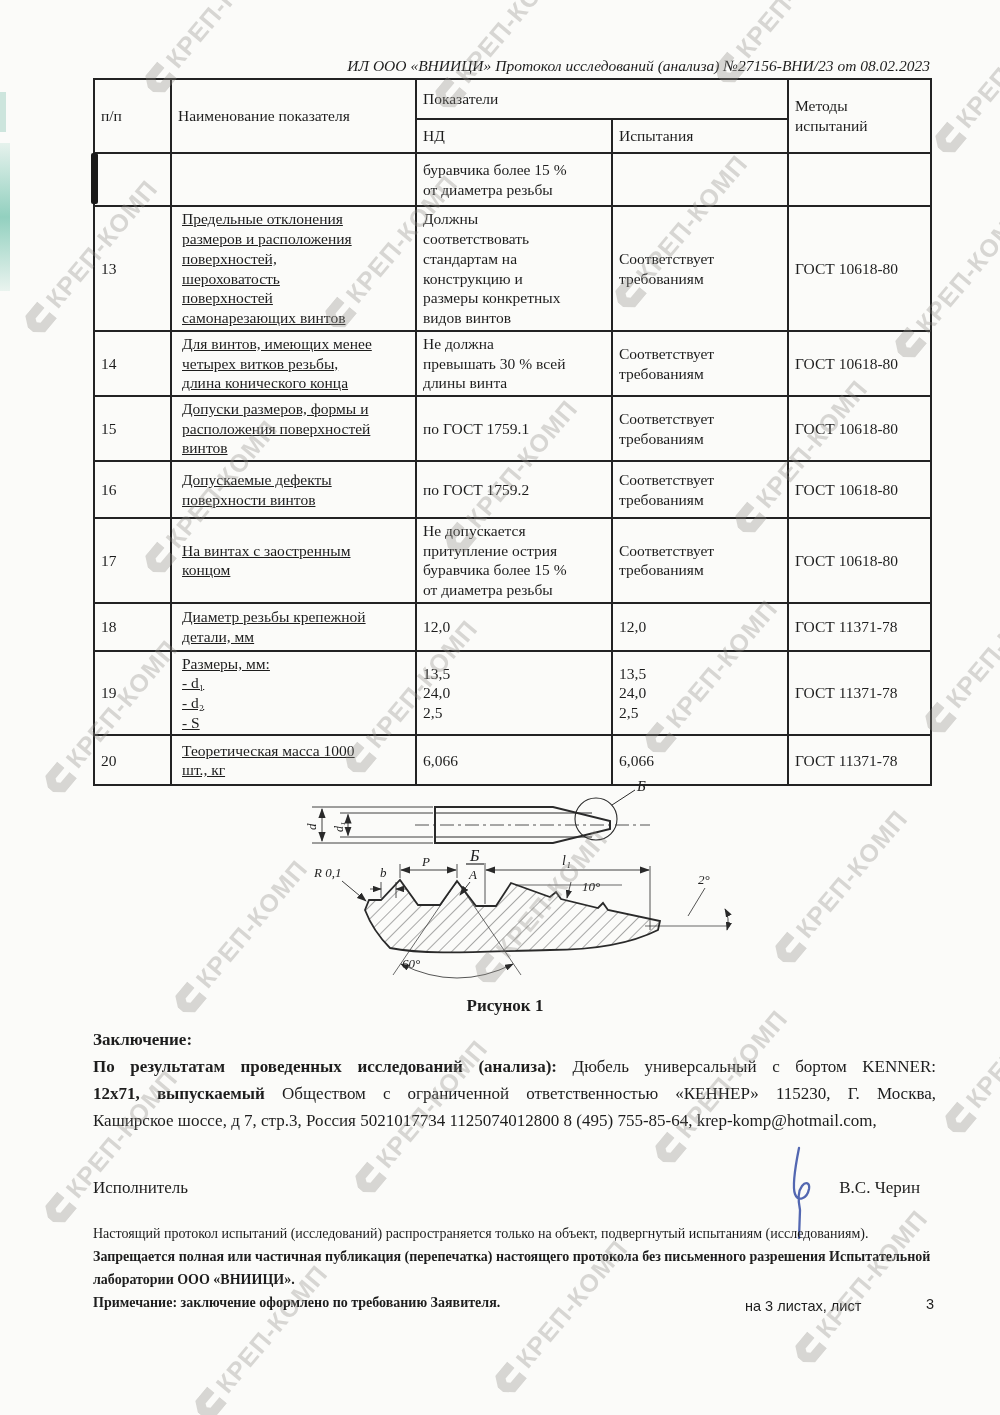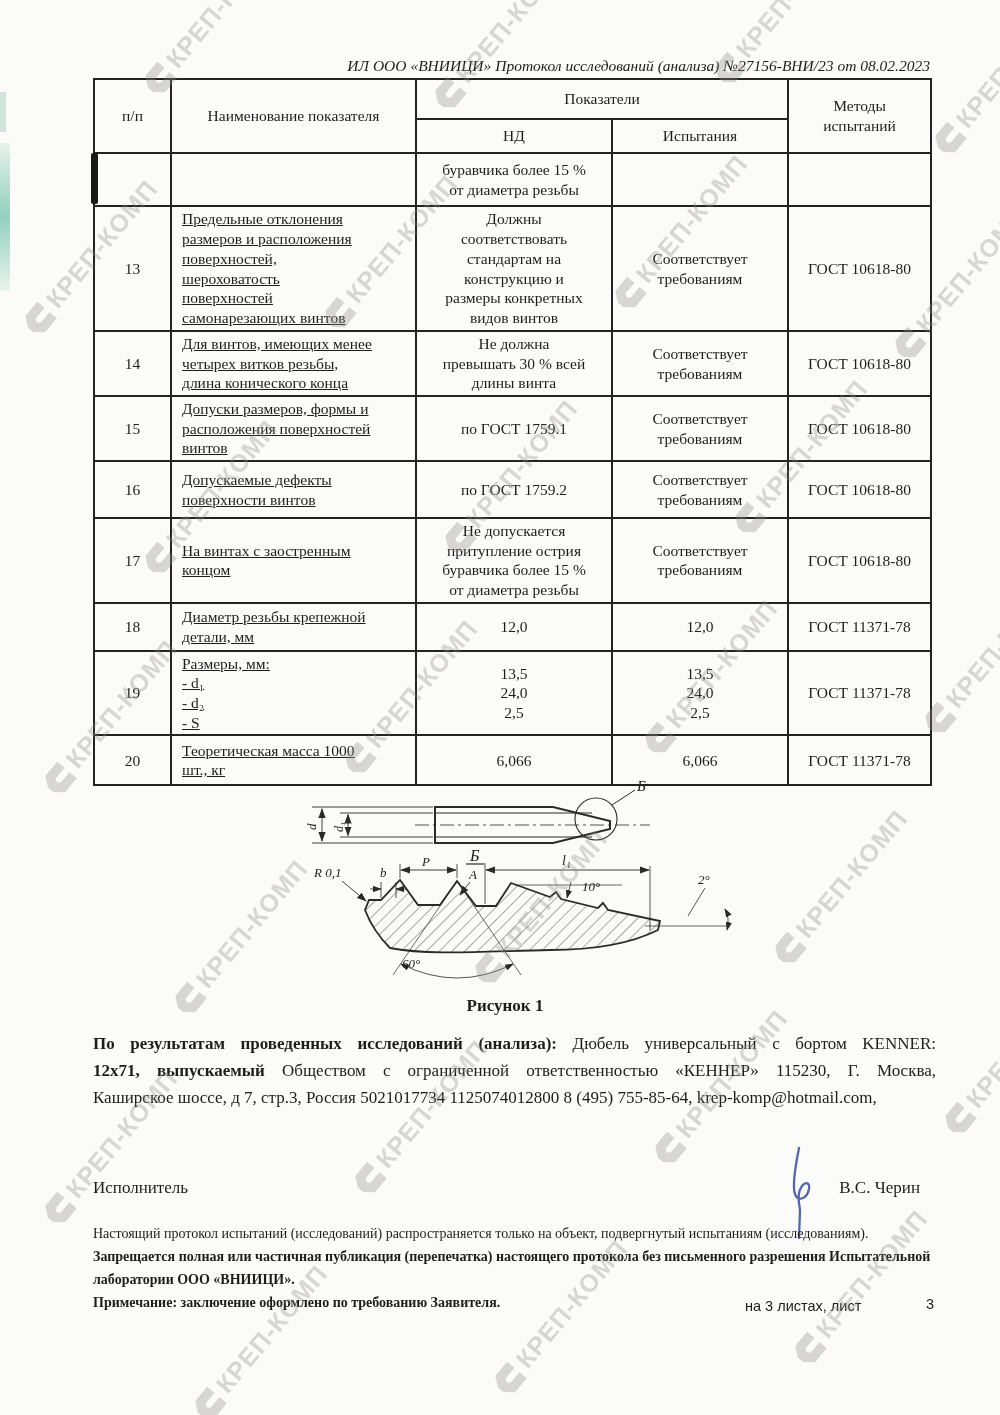--- a/index.html
+++ b/index.html
@@ -15,21 +15,21 @@
     font-size:15.5px; text-align:right; white-space:nowrap;font-style:italic;
   }
   
   table.proto{
     position:absolute; left:93px; top:78px; width:837px;
     border-collapse:collapse; table-layout:fixed;
     font-size:15.5px; line-height:1.27;
   }
   table.proto td, table.proto th{
     border:2px solid #232323; padding:2px 6px;
-    vertical-align:middle; text-align:center; font-weight:normal;
+    vertical-align:middle; text-align:left; font-weight:normal;
     white-space:pre-line; overflow:hidden;
   }
   table.proto td.name{ text-align:left; padding-left:10px;text-decoration:underline; }
   col.c-num{width:77px;} col.c-name{width:245px;} col.c-nd{width:196px;}
   col.c-test{width:176px;} col.c-meth{width:143px;}
   
   .figure-wrap{ position:absolute; left:230px; top:778px; width:540px; height:232px; }
   .fig-caption{
     position:absolute; left:395px; top:996px; width:220px;
     text-align:center; font-weight:bold; font-size:17px;
@@ -276,20 +276,21 @@
       <line x1="227" y1="103" x2="163" y2="197" stroke="#2a2a2a" stroke-width="0.7"></line>
       <line x1="227" y1="103" x2="291" y2="197" stroke="#2a2a2a" stroke-width="0.7"></line>
       <path d="M171,186 Q227,214 283,186" fill="none" stroke="#2a2a2a" stroke-width="0.8" marker-start="url(#arr)" marker-end="url(#arr)"></path>
       <text x="172" y="190" font-size="13" font-style="italic">60°</text>
     </svg>
   </div>
 
   <div class="fig-caption">Рисунок 1</div>
 
   <div class="conclusion">
+    <div class="head">Заключение:</div>
     <div class="cl just"><b>По результатам проведенных исследований (анализа):</b> <span>Дюбель универсальный с бортом KENNER:</span></div>
     <div class="cl just"><b>12х71, выпускаемый</b> <span>Обществом с ограниченной ответственностью «КЕННЕР»  115230, Г. Москва,</span></div>
     <div class="cl"><span>Каширское шоссе, д 7, стр.3, Россия 5021017734 1125074012800 8 (495) 755-85-64, krep-komp@hotmail.com,</span></div>
   </div>
 
   <div class="exec-row">
     <span>Исполнитель</span>
     <span class="exec-name">В.С. Черин</span>
   </div>
   <svg class="sig" width="55" height="100" viewBox="0 0 55 100">

